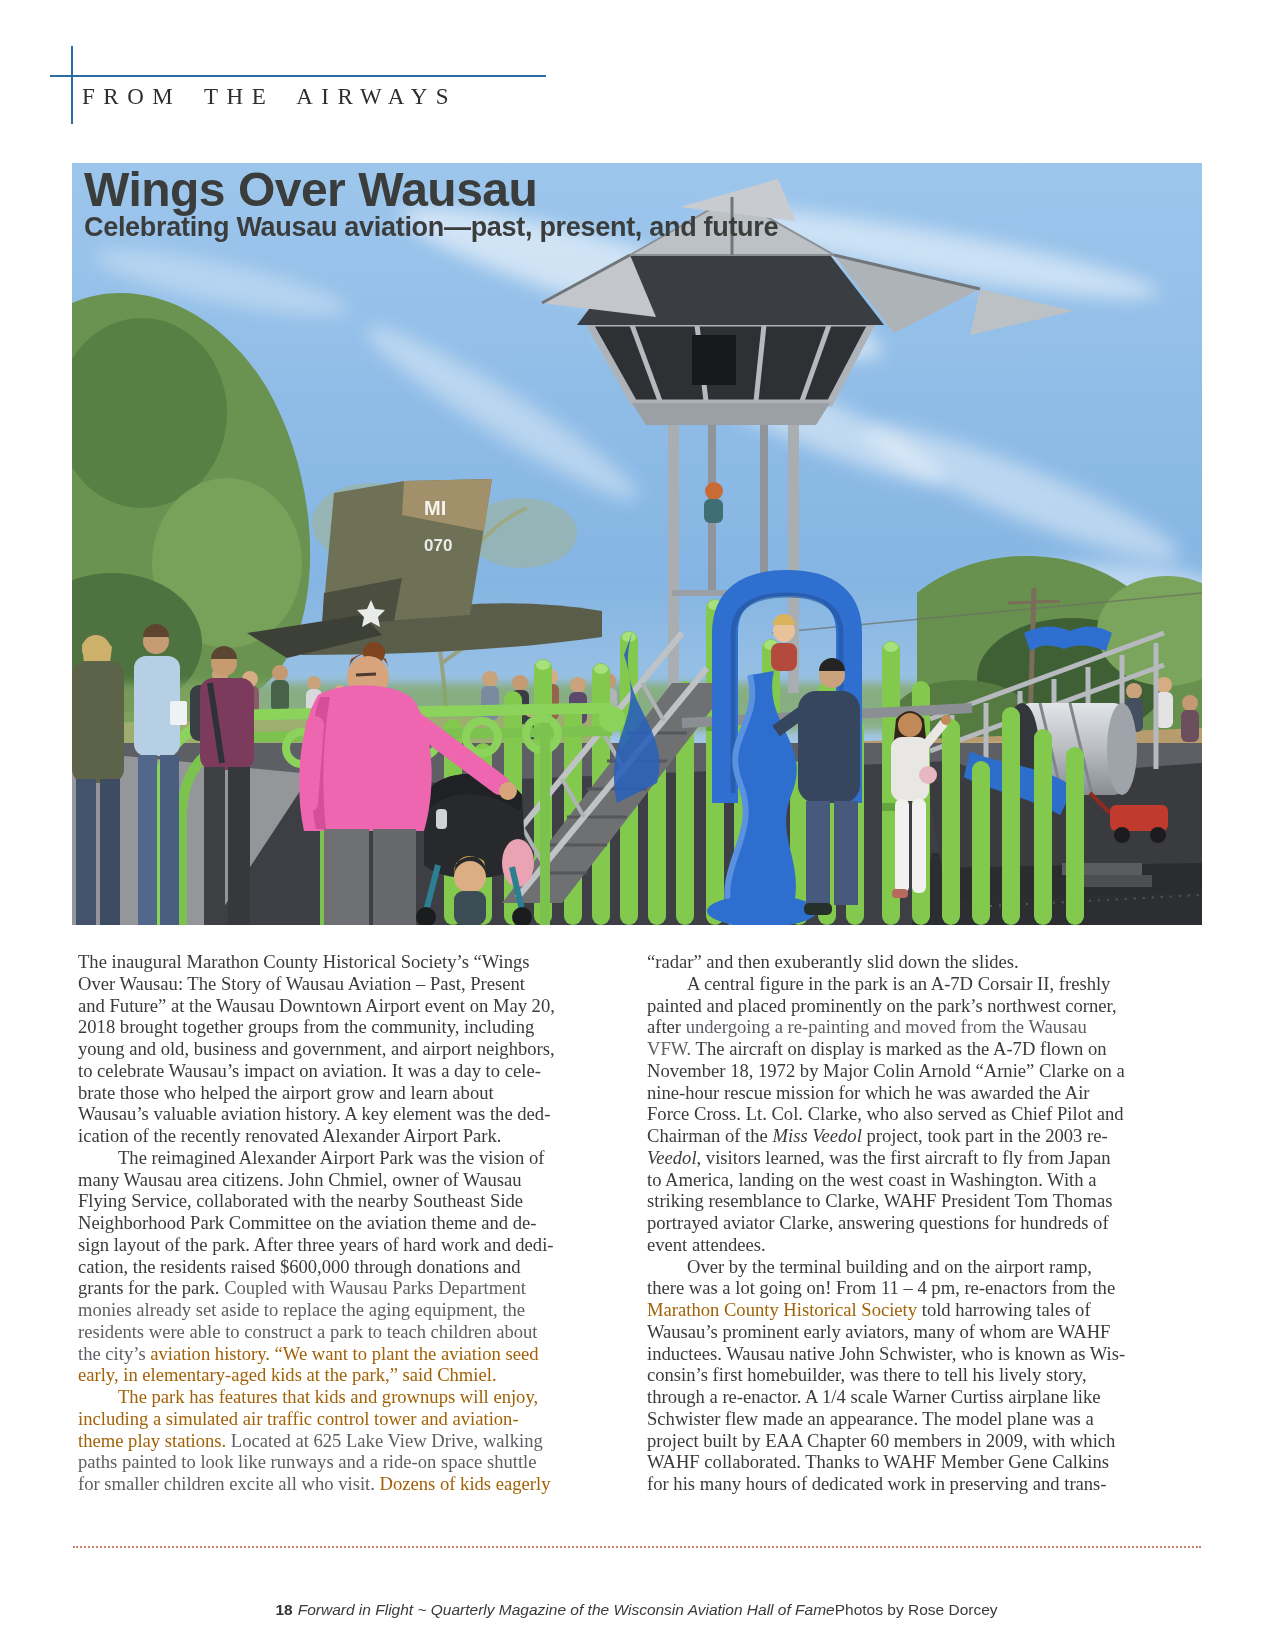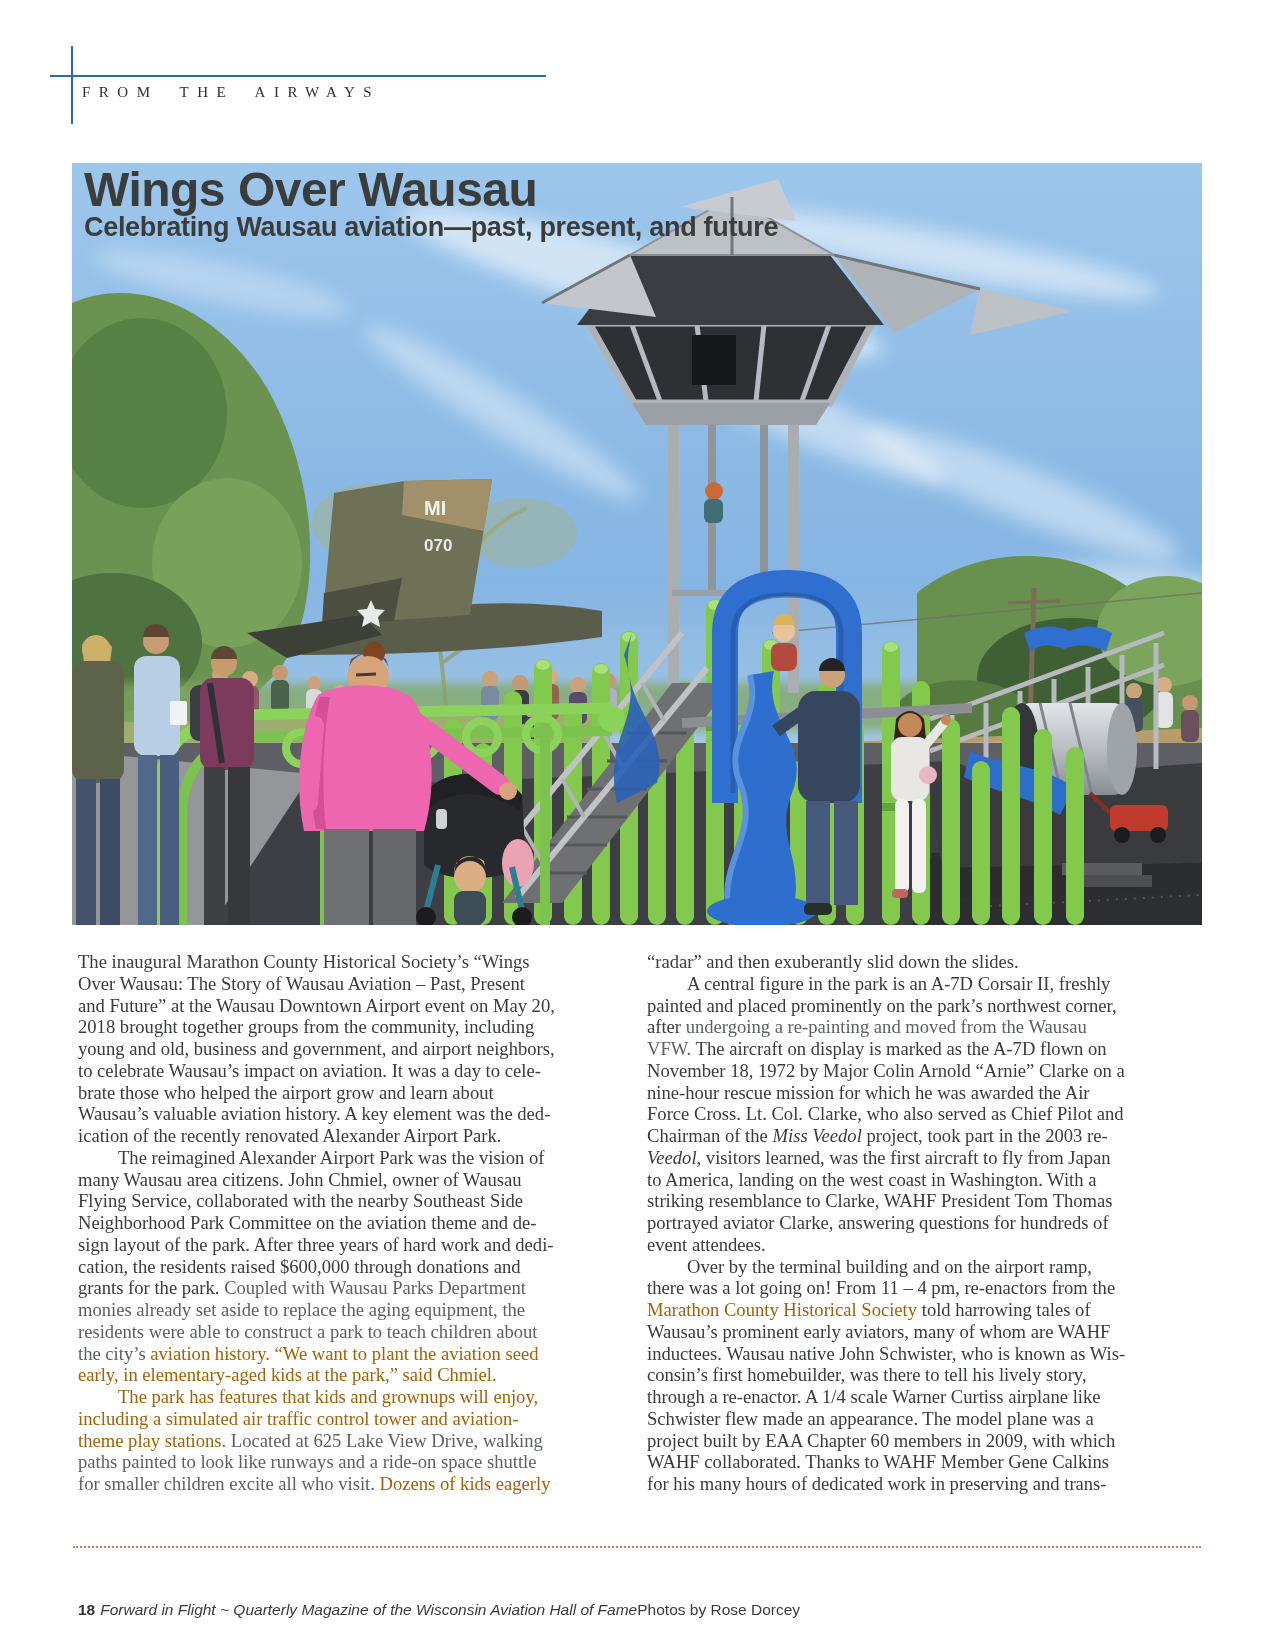--- a/index.html
+++ b/index.html
@@ -1,21 +1,21 @@
 <!DOCTYPE html>
 <html style="--rule_blue: #2d6ca2; --rule_salmon: #c97f68; --play_green: #84c94f; --slide_blue: #2e6ecf;"><head>
 <meta charset="utf-8">
 <style>
   html,body{margin:0;padding:0;background:#ffffff;}
   .page{position:relative;width:1275px;height:1650px;background:#ffffff;overflow:hidden;
         font-family:"Liberation Serif",serif;}
   
   .hrule{position:absolute;left:50px;top:75px;width:496px;height:2px;background:var(--rule_blue,#2d6ca2);}
   .vrule{position:absolute;left:71px;top:46px;width:2px;height:78px;background:var(--rule_blue,#2d6ca2);}
-  .kicker{position:absolute;left:82px;top:84px;margin:0;font-size:15px;font-weight:400;
+  .kicker{position:absolute;left:82px;top:84px;margin:0;font-size:23px;font-weight:400;
           letter-spacing:8.5px;word-spacing:9px;color:#2e2e30;}
   
   .photo{position:absolute;left:72px;top:163px;width:1130px;height:762px;margin:0;background:#9cc4e8;}
   .photo svg{display:block;}
   .photo-titles{position:absolute;left:12px;top:6px;}
   .photo-titles h2{margin:0;font-family:"Liberation Sans",sans-serif;font-weight:700;
                    font-size:48px;letter-spacing:-0.5px;color:#3b3d3c;line-height:42px;}
   .photo-titles h3{margin:1px 0 0;font-family:"Liberation Sans",sans-serif;font-weight:700;
                    font-size:27px;letter-spacing:-0.3px;color:#3b3d3c;line-height:31px;}
   
@@ -24,21 +24,21 @@
   .colR{width:556px;}
   .bl{white-space:nowrap;font-size:18.6px;line-height:21.75px;color:#3a3b3e;}
   .ind{text-indent:40px;}
   .d{color:#a16207;}
   .l{color:#5d5f63;}
   .i{font-style:italic;}
   
   .frule{position:absolute;left:73px;top:1546px;width:1128px;height:0;
          border-top:2px dotted var(--rule_salmon,#c97f68);}
   .foot{position:absolute;left:78px;top:1557px;width:1117px;display:flex;
-        justify-content:flex-start;align-items:baseline;
+        justify-content:center;align-items:baseline;
         font-family:"Liberation Sans",sans-serif;font-size:15.5px;color:#333;}
   .pnum{font-weight:700;}
   .mag{font-style:italic;margin-left:5px;color:#3a3a3c;}
   .credit{color:#3a3a3c;margin-top:44px;}
 </style>
 </head>
 <body>
 
 <div class="page">
 

